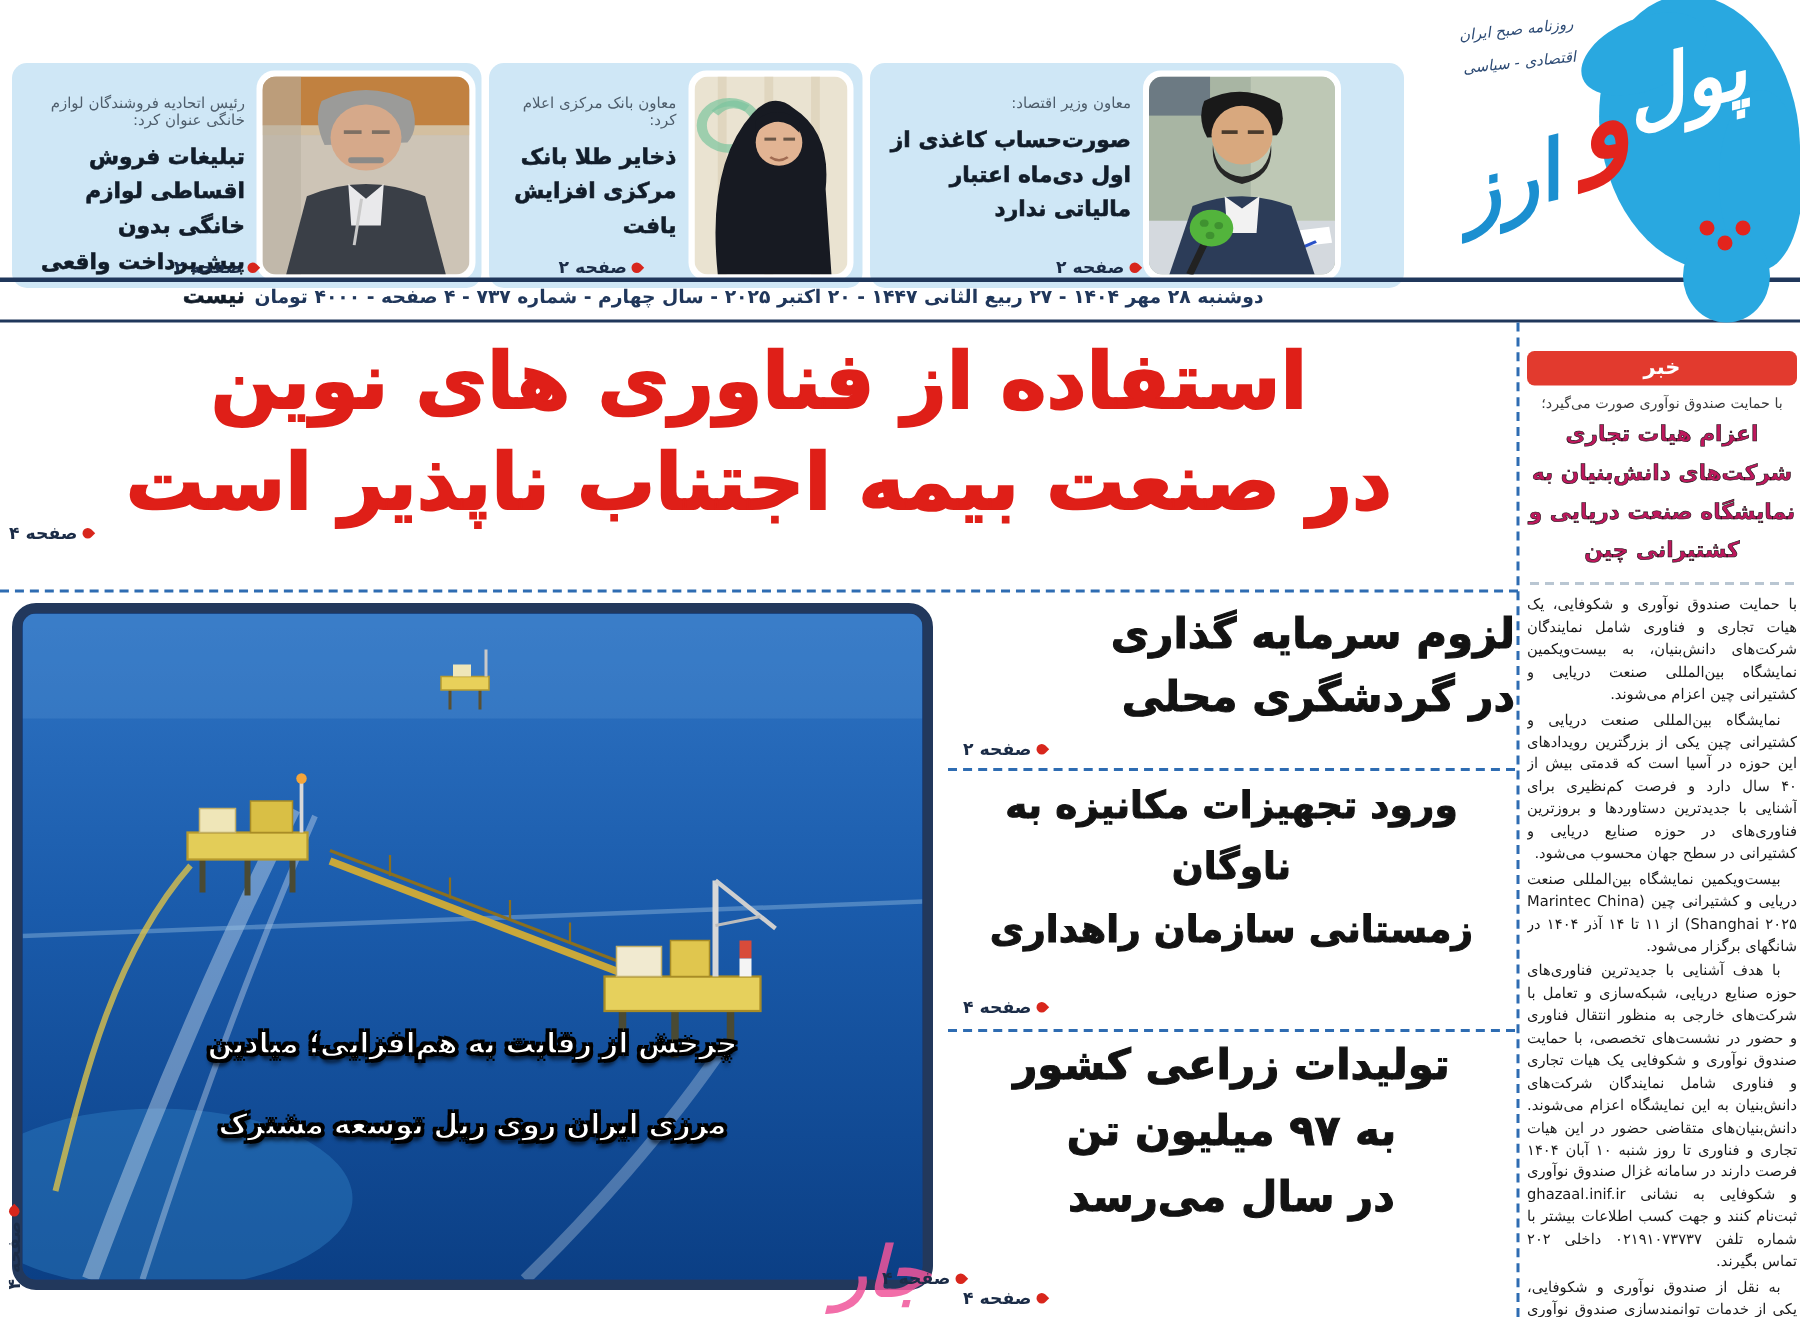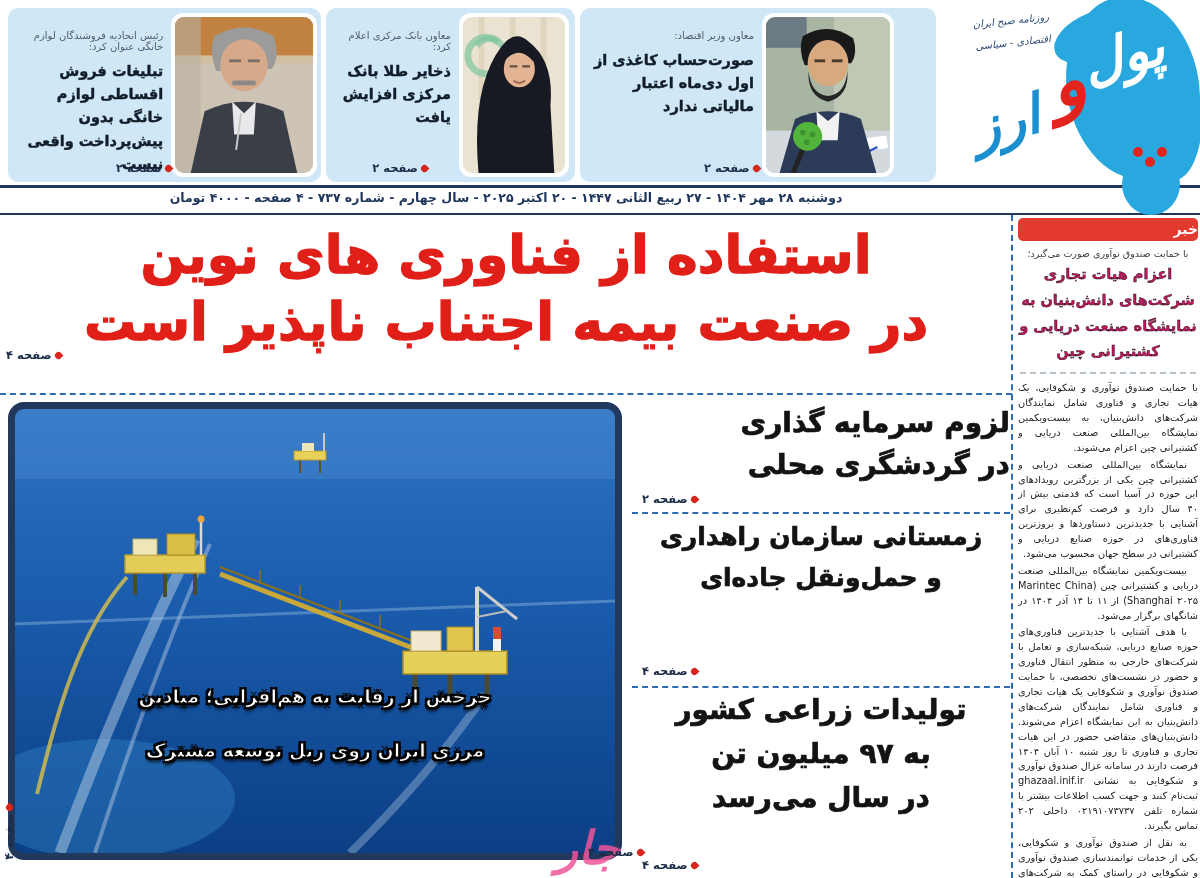--- a/index.html
+++ b/index.html
@@ -1,21 +1,21 @@
 <!DOCTYPE html>
 <html lang="fa"><head>
 <meta charset="utf-8">
 <style>
   html,body{margin:0;padding:0;background:#9a9a9a;}
   .page{position:relative;width:1200px;height:878px;margin:0 auto;background:#ffffff;
         font-family:"DejaVu Sans",sans-serif;overflow:hidden;}
 
   
   .topstrip{position:absolute;left:8px;top:8px;width:928px;height:174px;display:flex;gap:5px;}
-  .tbox{position:relative;background:#cfe7f6;border-radius:10px;height:174px;}
+  .tbox{position:relative;background:#cfe7f6;border-radius:10px;height:150px;margin-top:34px;}
   .b1{width:315px}.b2{width:250px}.b3{width:358px}
   .pframe{position:absolute;top:5px;bottom:5px;background:#fff;border-radius:12px;padding:4px;box-sizing:border-box;}
   .b1 .pframe{right:4px;width:146px}
   .b2 .pframe{right:6px;width:110px}
   .b3 .pframe{right:42px;width:132px}
   .pframe svg{width:100%;height:100%;border-radius:9px;display:block}
   .ttext{position:absolute;top:22px;direction:rtl;text-align:right;}
   .b1 .ttext{right:158px;left:8px}
   .b2 .ttext{right:124px;left:6px}
   .b3 .ttext{right:182px;left:8px}
@@ -64,22 +64,22 @@
   .mb1 .mline{font-size:28px;line-height:1.5;text-align:right;}
   .mb2 .mline{font-size:25px;line-height:1.65;}
   .mb3 .mline{font-size:28px;line-height:1.58;}
   .mblock .pref{position:absolute;left:10px;bottom:6px;}
   #dash-m1{left:632px;top:512px;width:378px;}
   #dash-m2{left:632px;top:686px;width:378px;}
 
   
   .vdash{position:absolute;left:1011px;top:215px;height:663px;border-left:2px dashed #2e6cb2;}
   .rcol{position:absolute;left:1018px;top:217px;width:180px;height:661px;overflow:hidden;direction:rtl;}
-  .khabar{background:#e23a2e;color:#fff;border-radius:5px;height:23px;line-height:23px;
-          font-size:14px;font-weight:bold;margin-top:1px;}
+  .khabar{background:#e23a2e;color:#fff;border-radius:5px;height:23px;line-height:23px;text-align:center;
+          font-size:14px;font-weight:bold;margin-top:17px;}
   .rkick{font-size:9.5px;color:#3c3c3c;text-align:center;margin:7px 0 3px;}
   .rhead{font-size:14.5px;font-weight:bold;text-align:center;line-height:1.78;color:#be185d;-webkit-text-stroke:.4px #101010;}
   .rsep{border-top:2px dashed #b9c6d2;margin:7px 2px;}
   .rbody p{font-size:9.8px;line-height:1.52;text-align:justify;color:#1b1b1b;margin:0 0 2px;}
   .rbody p + p{text-indent:11px;}
 </style>
 </head>
 <body>
 
 <div class="page">
@@ -286,22 +286,22 @@
     <div class="mline">لزوم سرمایه گذاری</div>
     <div class="mline">در گردشگری محلی</div>
     <div class="pref">
       <span class="dot"></span>
       <span>صفحه ۲</span>
     </div>
   </div>
   <div class="hdash" id="dash-m1"></div>
 
   <div class="mblock mb2">
+    <div class="mline">ورود تجهیزات مکانیزه به ناوگان</div>
     <div class="mline">زمستانی سازمان راهداری</div>
-    <div class="mline">و حمل‌ونقل جاده‌ای</div>
     <div class="pref">
       <span class="dot"></span>
       <span>صفحه ۴</span>
     </div>
   </div>
   <div class="hdash" id="dash-m2"></div>
 
   <div class="mblock mb3">
     <div class="mline">تولیدات زراعی کشور</div>
     <div class="mline">به ۹۷ میلیون تن</div>

